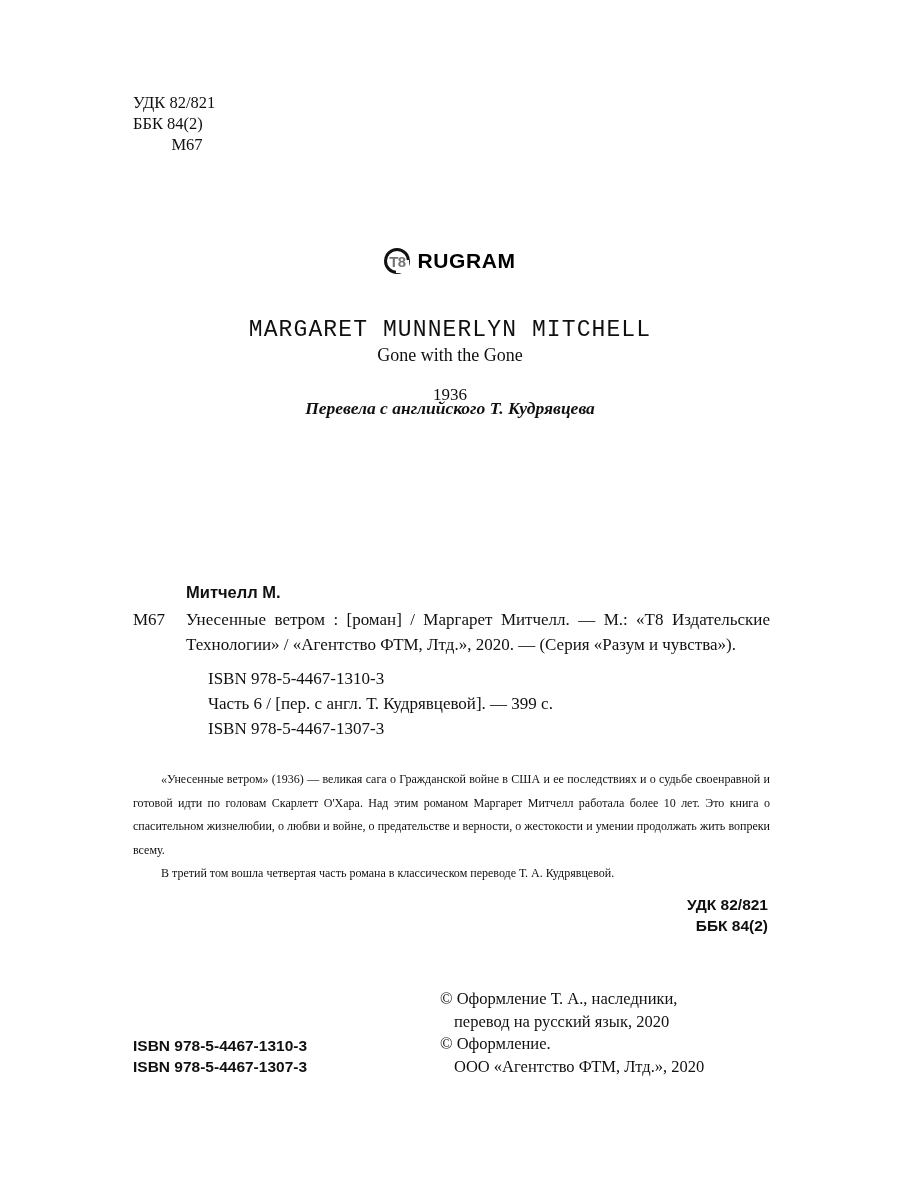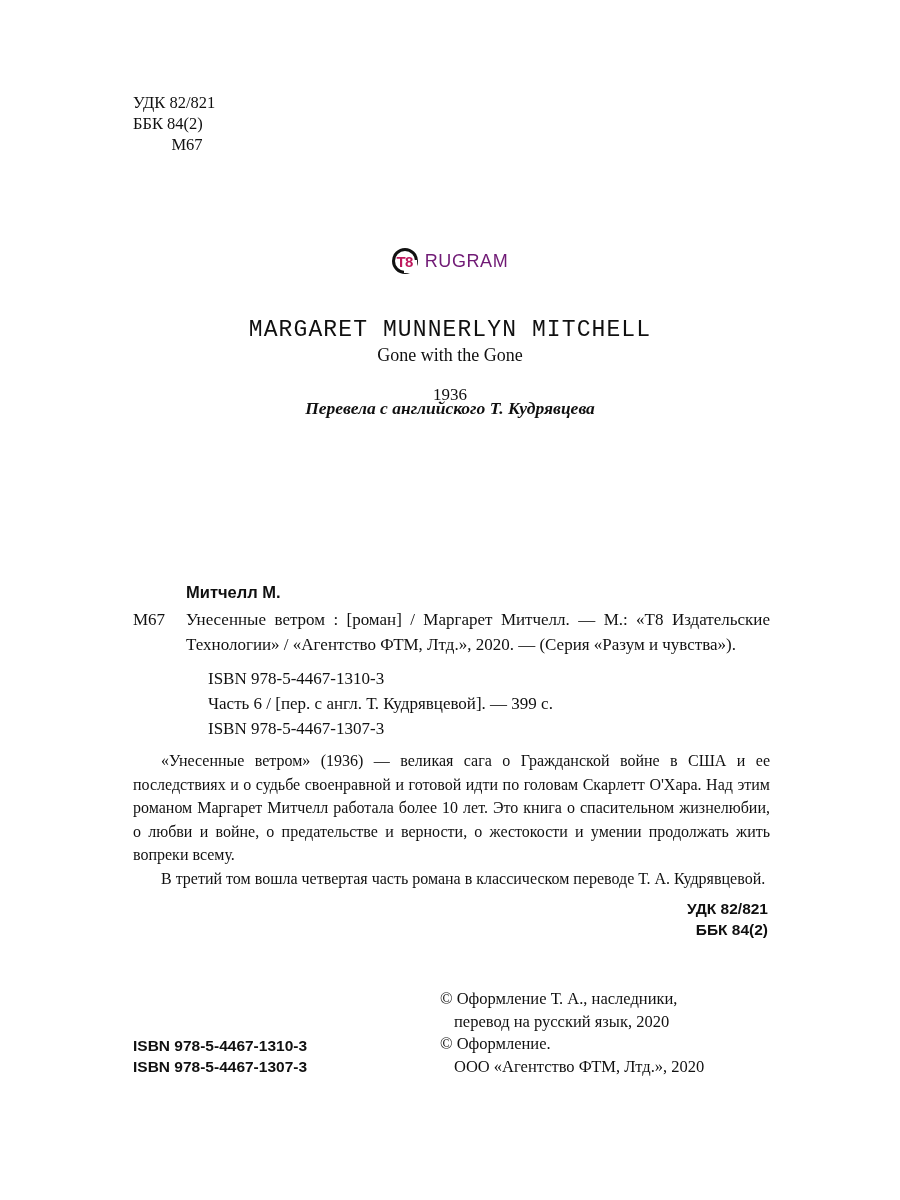--- a/index.html
+++ b/index.html
@@ -57,41 +57,41 @@
     border-radius: 50%;
     border: 3px solid #111;
     box-sizing: border-box;
     display: flex;
     align-items: center;
     justify-content: center;
     font-family: "Liberation Sans", sans-serif;
     font-weight: bold;
     font-size: 15px;
     letter-spacing: -0.5px;
-    color: #be185d;
+    color: #737373;
   }
   .logo-mark::after {
     content: "";
     position: absolute;
     right: -2px;
     bottom: -2px;
     width: 13px;
     height: 13px;
     background: #ffffff;
   }
   .logo-mark span {
     position: relative;
     z-index: 2;
   }
   .logo-text {
     font-family: "Liberation Sans", sans-serif;
-    font-weight: normal;
-    font-size: 18px;
+    font-weight: bold;
+    font-size: 21px;
     letter-spacing: 0.6px;
-    color: #701a75;
+    color: #000000;
   }
 
   
   .orig-block {
     position: absolute;
     top: 310px;
     left: 0;
     width: 900px;
     text-align: center;
   }
@@ -161,22 +161,22 @@
 
   .isbn-block {
     margin-top: 9px;
     margin-left: 75px;
     font-size: 17px;
     line-height: 25px;
   }
   .isbn-block div { white-space: nowrap; }
 
   .annotation {
-    margin-top: 8px;
-    font-size: 16px;
+    margin-top: 27px;
+    font-size: 12px;
     line-height: 23.5px;
     text-align: justify;
     text-justify: inter-word;
     width: 637px;
   }
   .annotation p {
     margin: 0;
     text-indent: 28px;
   }
 

